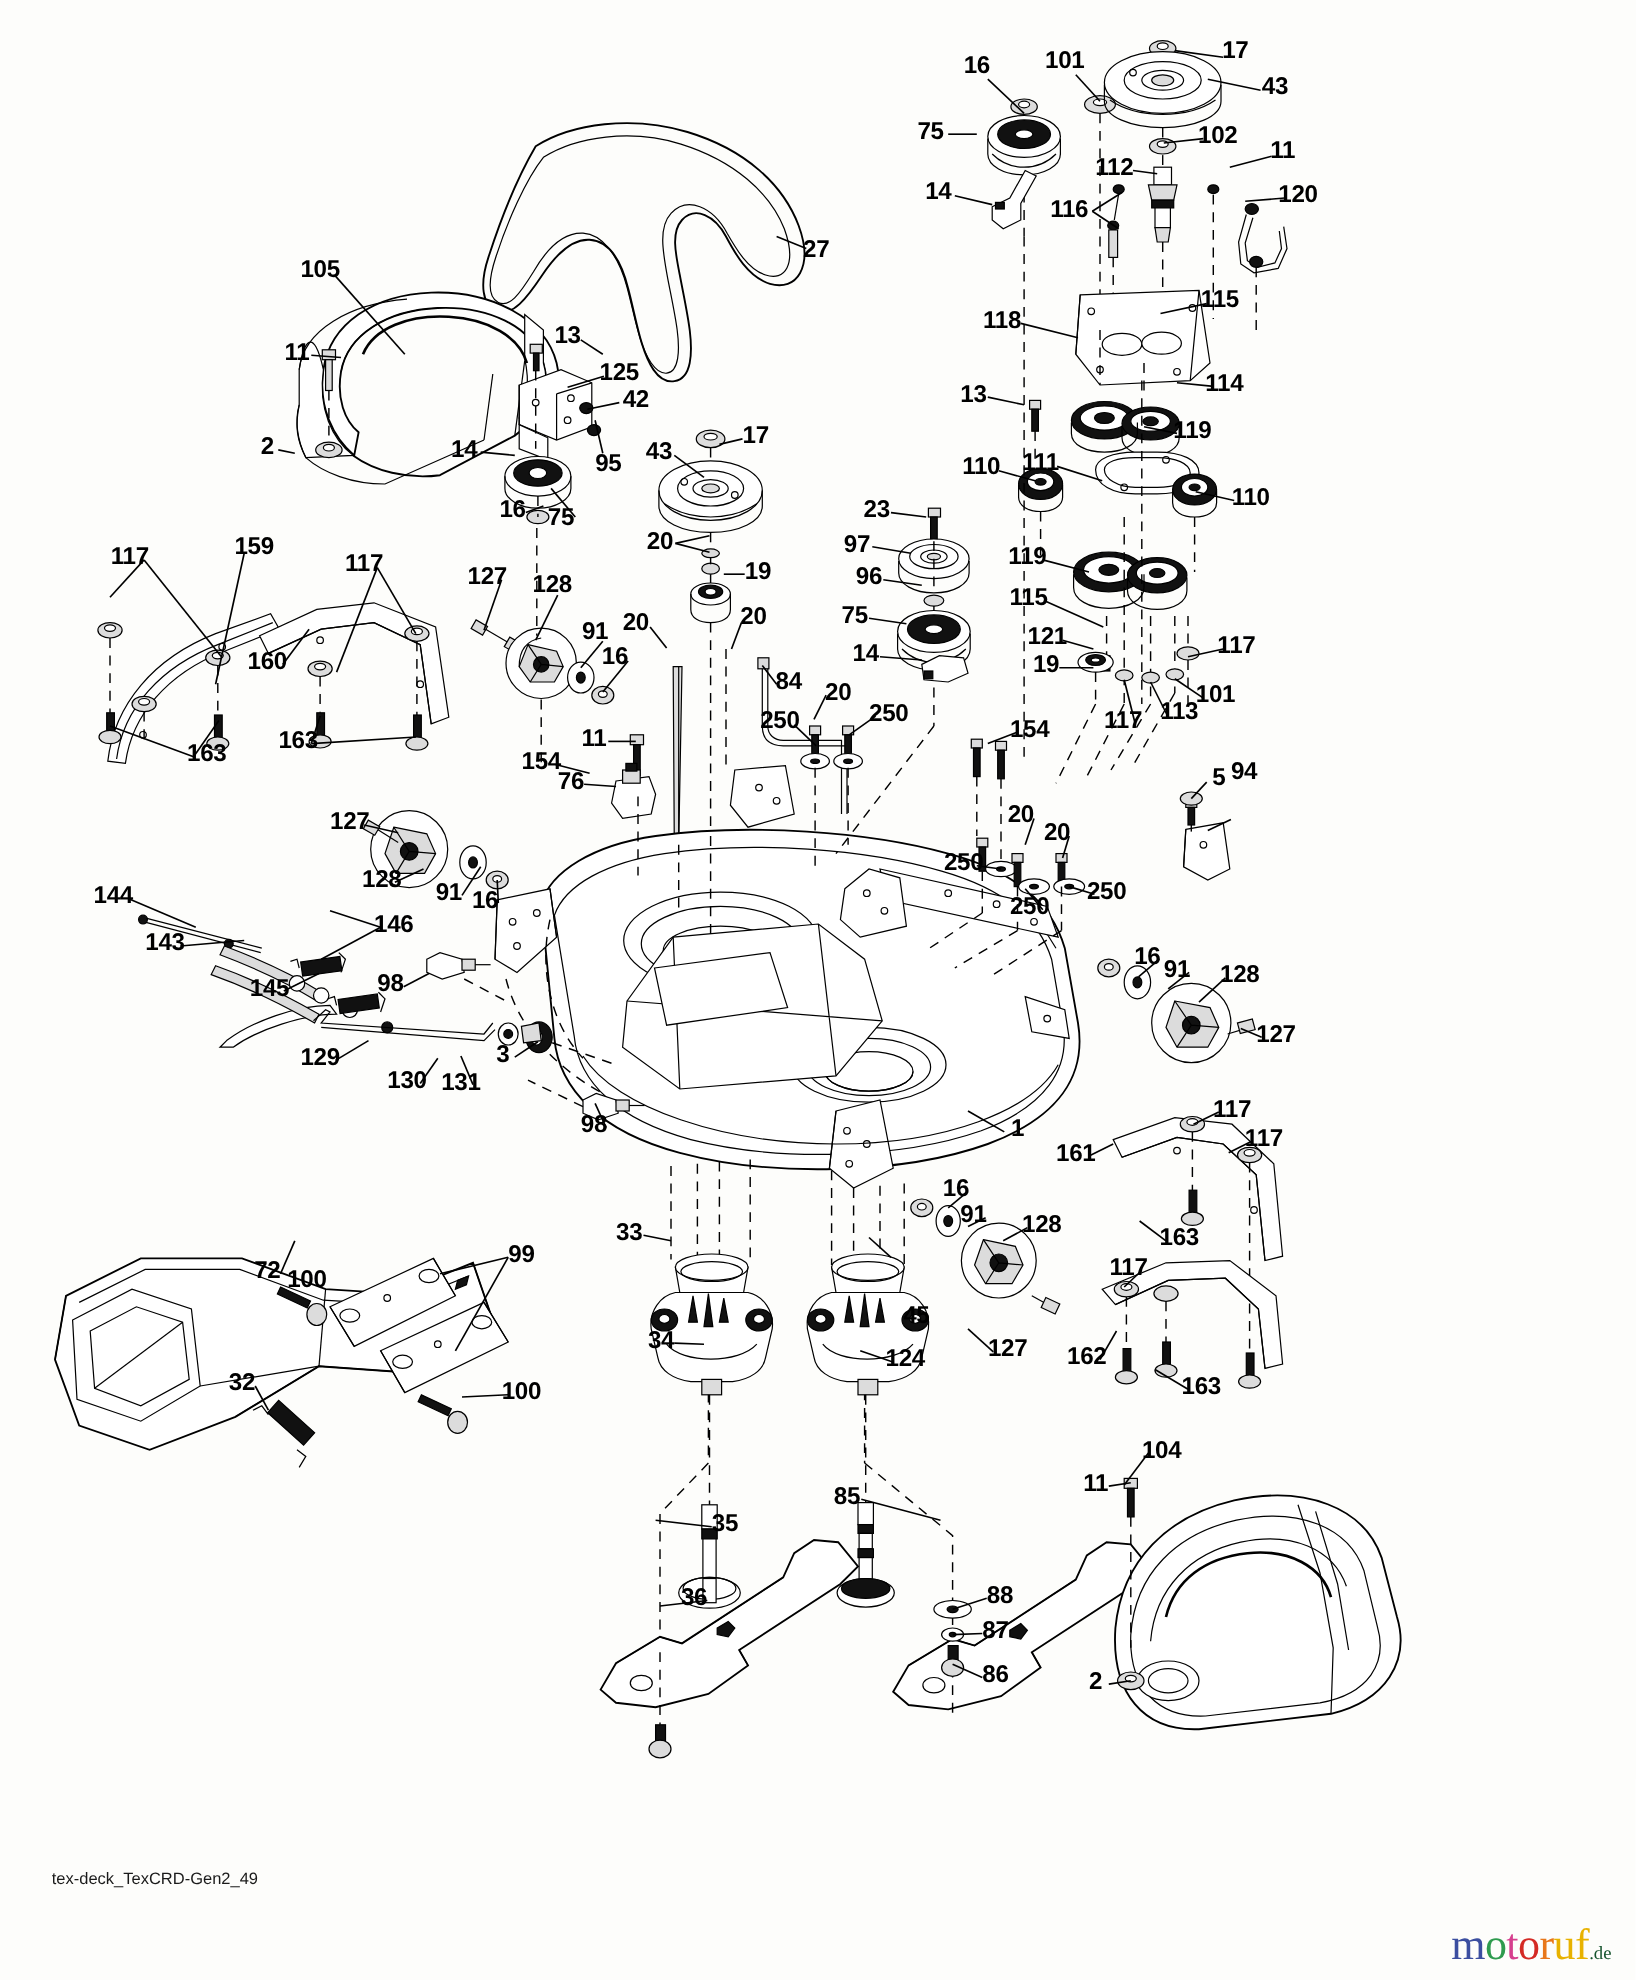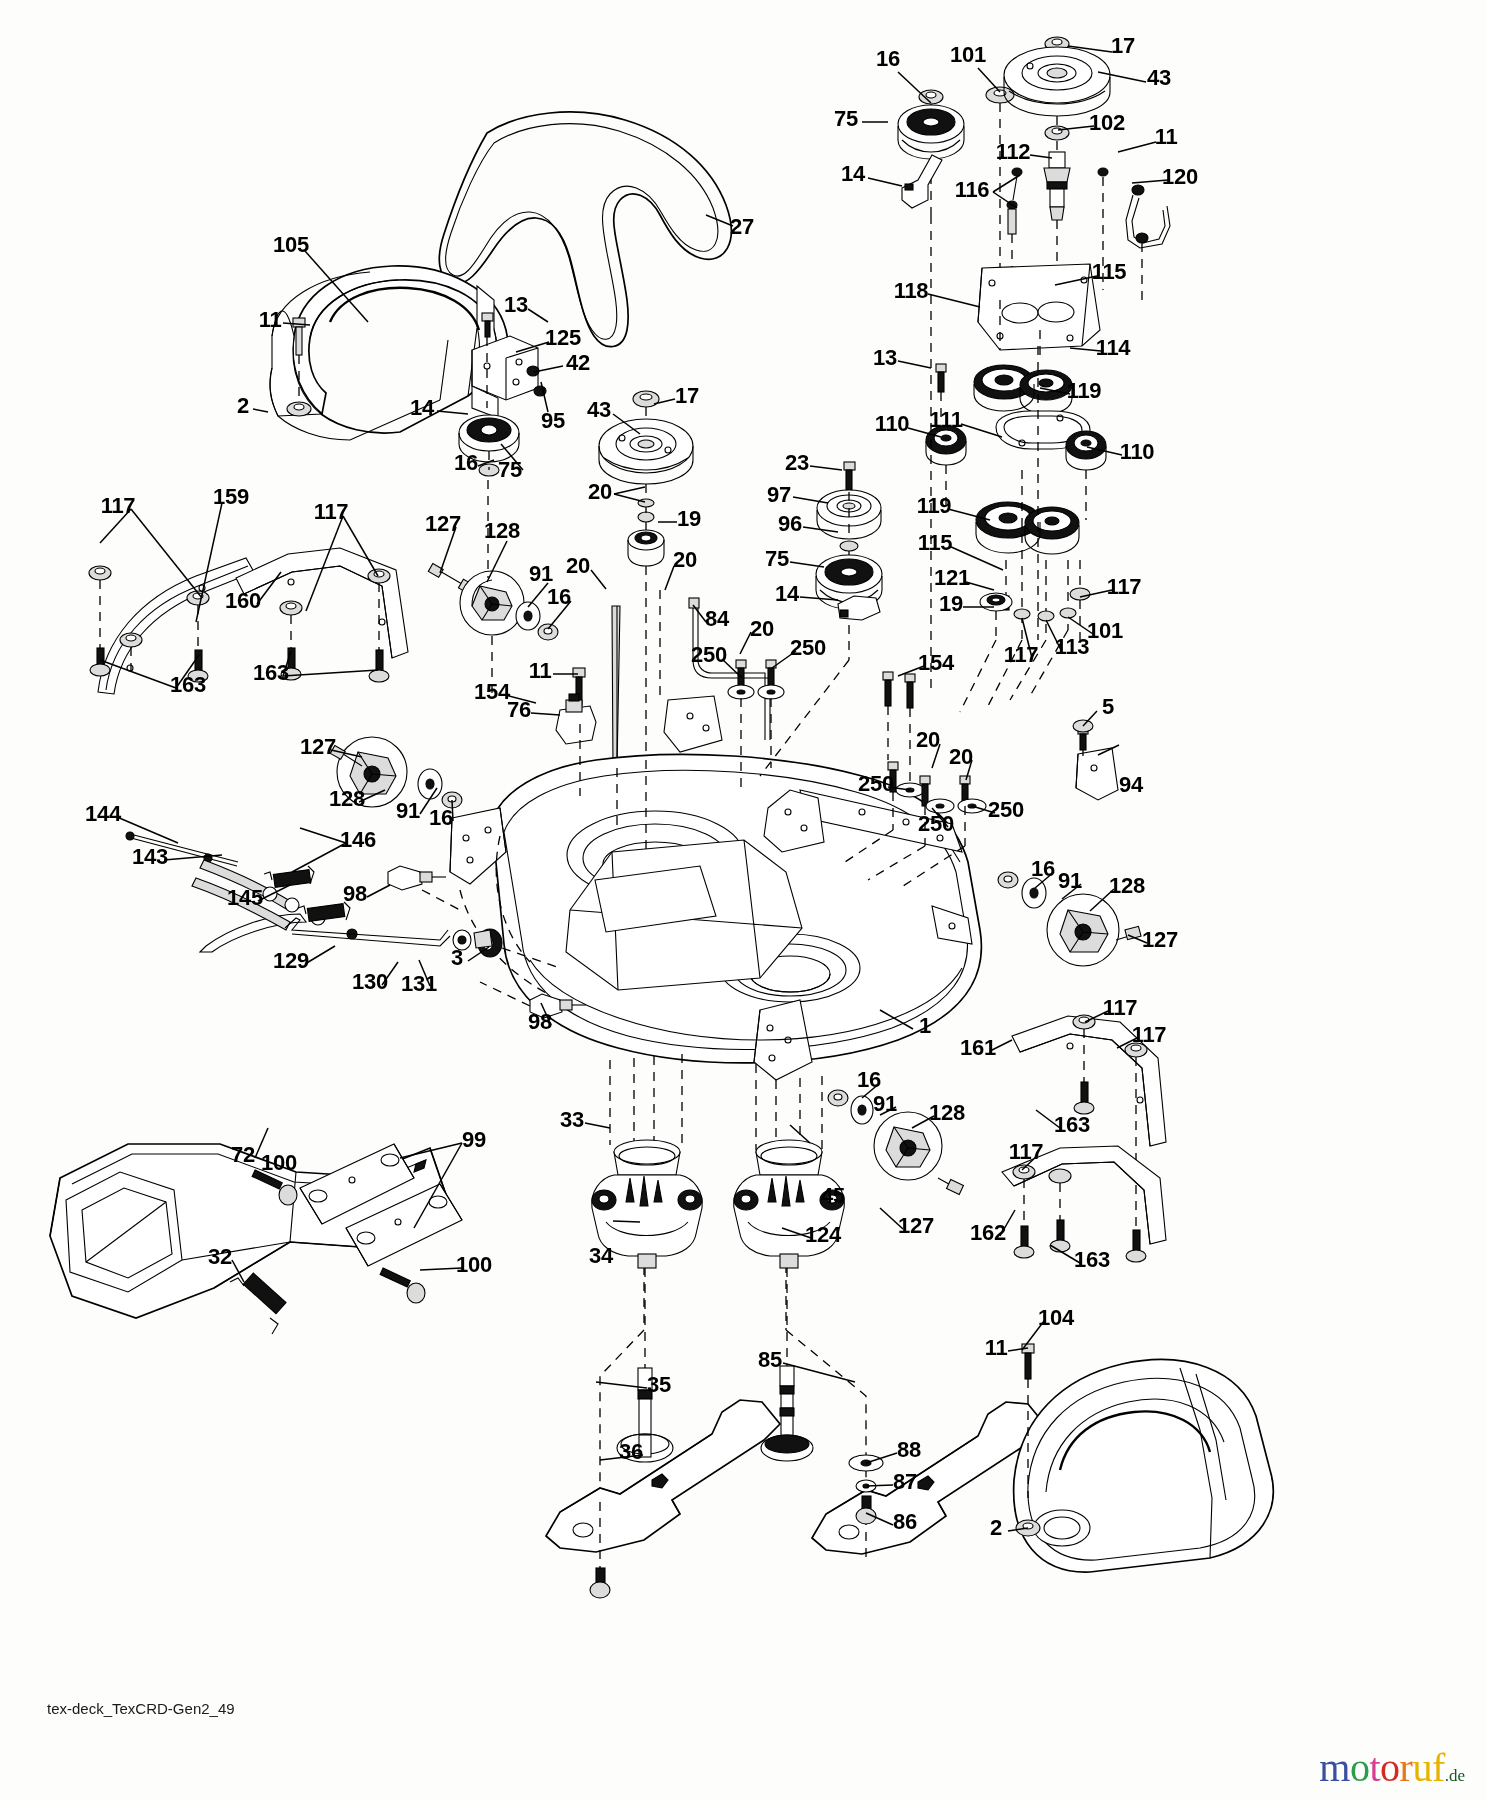--- a/index.html
+++ b/index.html
@@ -998,21 +998,21 @@
       <div class="callout" style="left: 1021px; top: 655px;">117</div>
       <div class="callout" style="left: 540px; top: 671px;">11</div>
       <div class="callout" style="left: 709px; top: 655px;">250</div>
       <div class="callout" style="left: 808px; top: 648px;">250</div>
       <div class="callout" style="left: 936px; top: 663px;">154</div>
       <div class="callout" style="left: 188px; top: 685px;">163</div>
       <div class="callout" style="left: 271px; top: 673px;">163</div>
       <div class="callout" style="left: 519px; top: 710px;">76</div>
       <div class="callout" style="left: 492px; top: 692px;">154</div>
       <div class="callout" style="left: 1108px; top: 707px;">5</div>
-      <div class="callout" style="left: 1131px; top: 785px;">94</div>
+      <div class="callout" style="left: 1131px; top: 701px;">94</div>
       <div class="callout" style="left: 928px; top: 740px;">20</div>
       <div class="callout" style="left: 961px; top: 757px;">20</div>
       <div class="callout" style="left: 318px; top: 747px;">127</div>
       <div class="callout" style="left: 876px; top: 784px;">250</div>
       <div class="callout" style="left: 1006px; top: 810px;">250</div>
       <div class="callout" style="left: 347px; top: 799px;">128</div>
       <div class="callout" style="left: 936px; top: 824px;">250</div>
       <div class="callout" style="left: 408px; top: 811px;">91</div>
       <div class="callout" style="left: 441px; top: 818px;">16</div>
       <div class="callout" style="left: 103px; top: 814px;">144</div>
@@ -1036,21 +1036,21 @@
       <div class="callout" style="left: 869px; top: 1080px;">16</div>
       <div class="callout" style="left: 885px; top: 1104px;">91</div>
       <div class="callout" style="left: 947px; top: 1113px;">128</div>
       <div class="callout" style="left: 1072px; top: 1125px;">163</div>
       <div class="callout" style="left: 572px; top: 1120px;">33</div>
       <div class="callout" style="left: 822px; top: 1196px; margin-left: 11px;">45</div>
       <div class="callout" style="left: 1026px; top: 1152px;">117</div>
       <div class="callout" style="left: 243px; top: 1155px;">72</div>
       <div class="callout" style="left: 279px; top: 1163px;">100</div>
       <div class="callout" style="left: 474px; top: 1140px;">99</div>
-      <div class="callout" style="left: 601px; top: 1218px; margin-top: 38px;">34</div>
+      <div class="callout" style="left: 601px; top: 1218px;">34</div>
       <div class="callout" style="left: 916px; top: 1226px;">127</div>
       <div class="callout" style="left: 823px; top: 1235px;">124</div>
       <div class="callout" style="left: 988px; top: 1233px;">162</div>
       <div class="callout" style="left: 1092px; top: 1260px;">163</div>
       <div class="callout" style="left: 220px; top: 1257px;">32</div>
       <div class="callout" style="left: 474px; top: 1265px;">100</div>
       <div class="callout" style="left: 1056px; top: 1318px;">104</div>
       <div class="callout" style="left: 996px; top: 1348px;">11</div>
       <div class="callout" style="left: 770px; top: 1360px;">85</div>
       <div class="callout" style="left: 659px; top: 1385px;">35</div>

